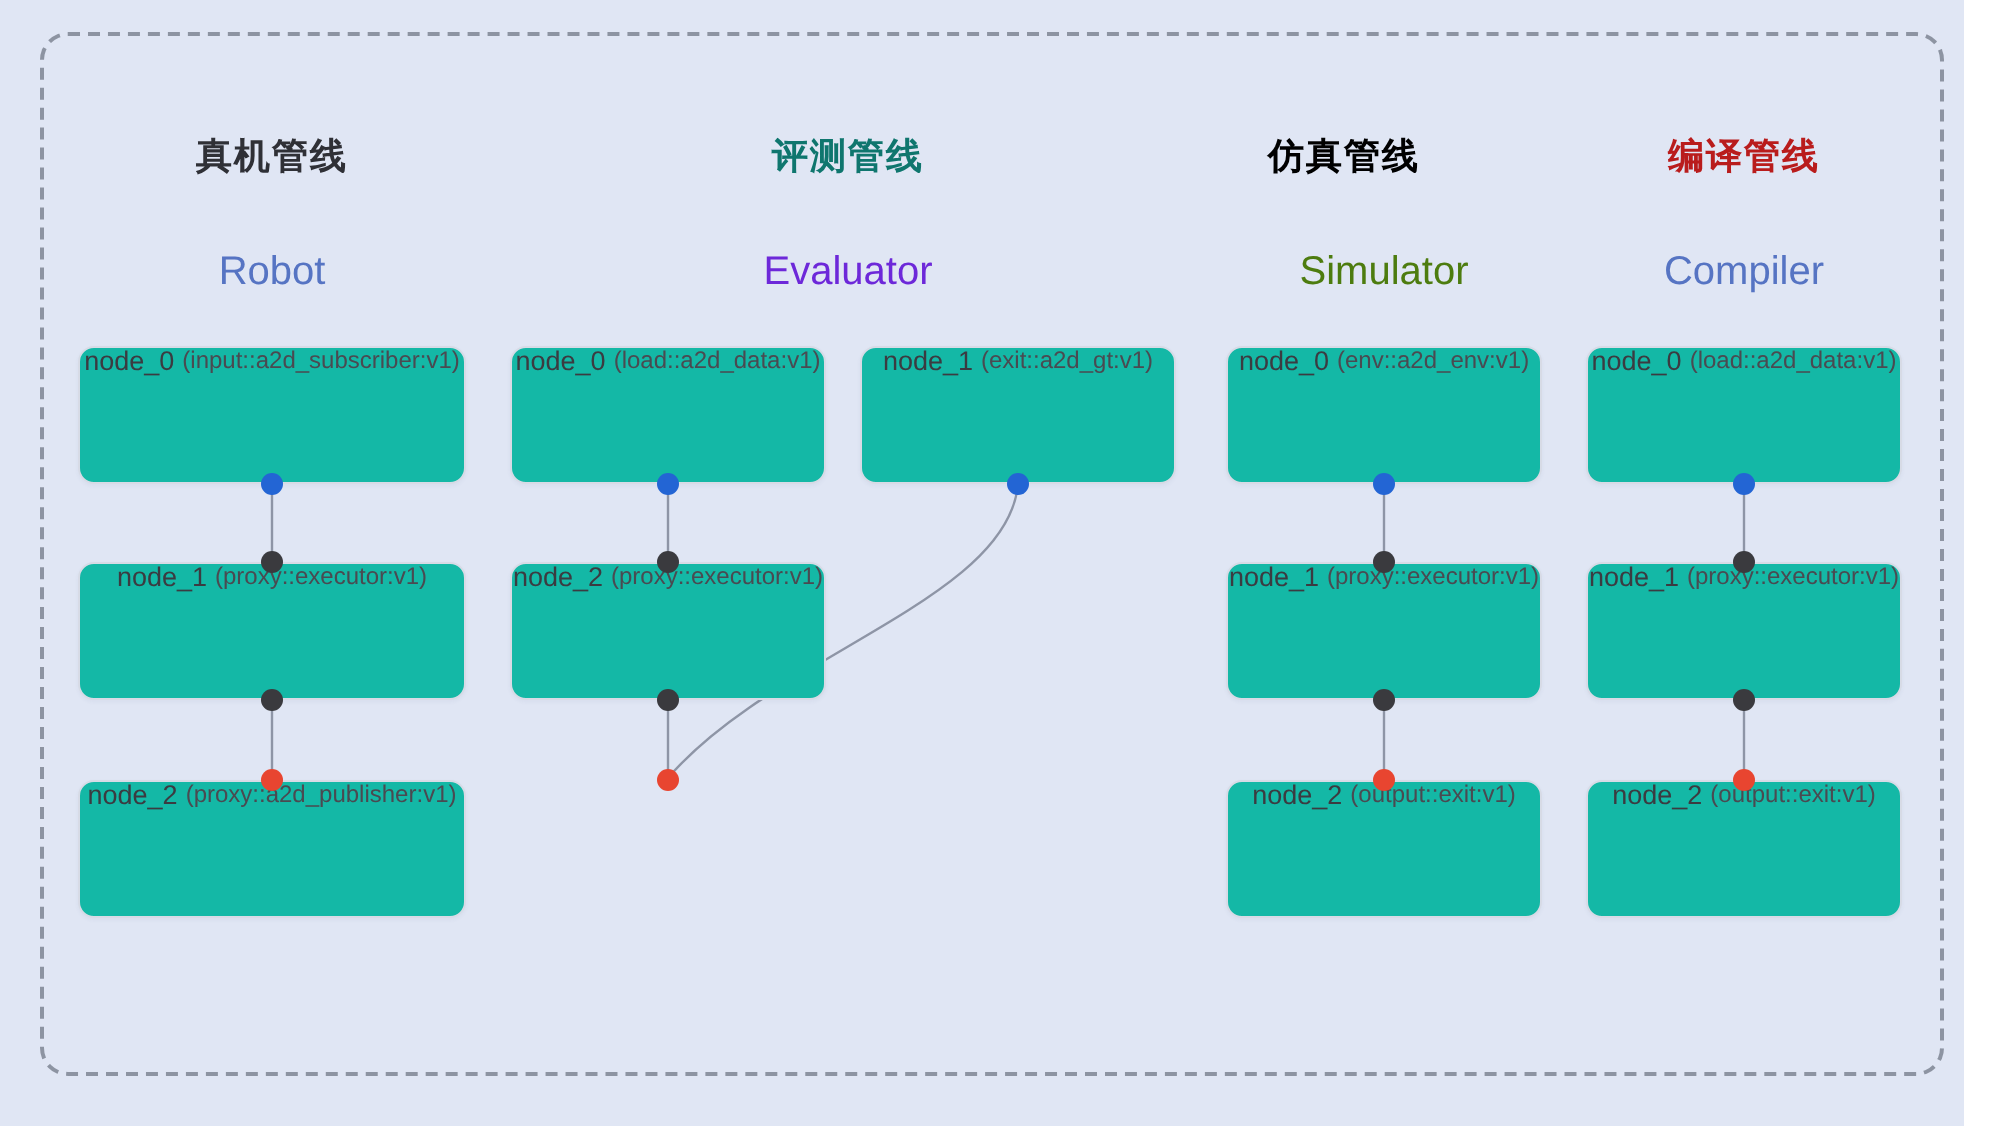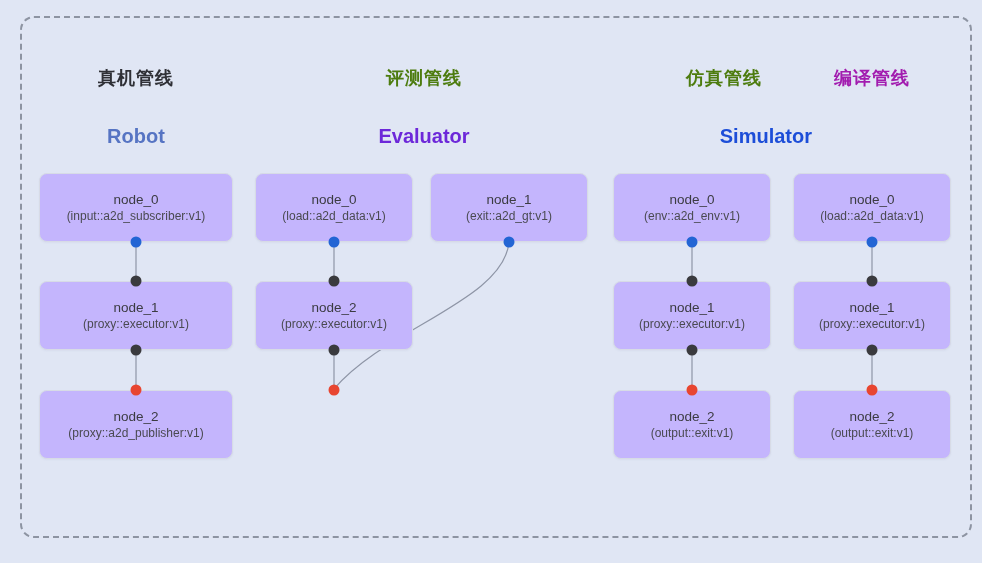--- a/index.html
+++ b/index.html
@@ -21,31 +21,31 @@
     position:absolute;left:0;top:0;z-index:1;
   }
   .edges path{fill:none;stroke-width:1.2px;}
   .hdr-zh{
     position:absolute;width:240px;transform:translateX(-50%);
     text-align:center;font-size:18px;font-weight:bold;
     letter-spacing:1px;z-index:2;top:66px;
   }
   .hdr-en{
     position:absolute;width:240px;transform:translateX(-50%);
-    text-align:center;font-size:20px;font-weight:700;
+    text-align:center;font-size:20px;font-weight:400;
     z-index:2;top:125px;
   }
   .node{
     position:absolute;height:69px;
-    background:#c4b5fd;
+    background:#14b8a6;
     border:1px solid #d7dbe6;
     border-radius:8px;
     box-shadow:0 1px 2px rgba(60,70,110,0.05);
-    display:flex;flex-direction:column;
-    align-items:center;justify-content:center;
+    display:flex;
+    justify-content:center;
     gap:4px;
     z-index:2;
     box-sizing:border-box;
   }
   .node-name{font-size:13.5px;color:#3b3b41;line-height:1;}
   .node-type{font-size:12px;color:#4a4a51;line-height:1;}
   .dot{
     position:absolute;width:11px;height:11px;border-radius:50%;
     transform:translate(-50%,-50%);
     z-index:3;
@@ -66,27 +66,28 @@
     <path d="M509 242 C504 300, 386 328, 334 389" style="stroke: rgb(142, 149, 166);"></path>
     <path d="M692 242 L692 281" style="stroke: rgb(142, 149, 166);"></path>
     <path d="M692 350 L692 390" style="stroke: rgb(142, 149, 166);"></path>
     <path d="M872 242 L872 281" style="stroke: rgb(142, 149, 166);"></path>
     <path d="M872 350 L872 390" style="stroke: rgb(142, 149, 166);"></path>
   </svg>
 
   <div class="hdr-zh" style="left: 136px; color: rgb(47, 48, 54);">真机管线</div>
   <div class="hdr-en" style="left: 136px; color: rgb(86, 116, 195);">Robot</div>
 
-  <div class="hdr-zh" style="left: 424px; color: #4d7c0f;">评测管线</div>
+  <div class="hdr-zh" style="left: 424px; color: #0f766e;">评测管线</div>
   <div class="hdr-en" style="left: 424px; color: #6d28d9;">Evaluator</div>
 
-  <div class="hdr-zh" style="left: 724px; color: #4d7c0f;">仿真管线</div>
-  <div class="hdr-en" style="left: 692px; color: #1d4ed8; text-align: right;">Simulator</div>
+  <div class="hdr-zh" style="left: 672px; color: #000000;">仿真管线</div>
+  <div class="hdr-en" style="left: 692px; color: #4d7c0f;">Simulator</div>
 
-  <div class="hdr-zh" style="left: 872px; color: #a21caf;">编译管线</div>
+  <div class="hdr-zh" style="left: 872px; color: #b91c1c;">编译管线</div>
+  <div class="hdr-en" style="left: 872px; color: rgb(86, 116, 195);">Compiler</div>
 
   <div class="node" style="left:39px;top:173px;width:194px">
     <div class="node-name">node_0</div>
     <div class="node-type">(input::a2d_subscriber:v1)</div>
   </div>
   <div class="node" style="left:39px;top:281px;width:194px">
     <div class="node-name">node_1</div>
     <div class="node-type">(proxy::executor:v1)</div>
   </div>
   <div class="node" style="left:39px;top:390px;width:194px">

